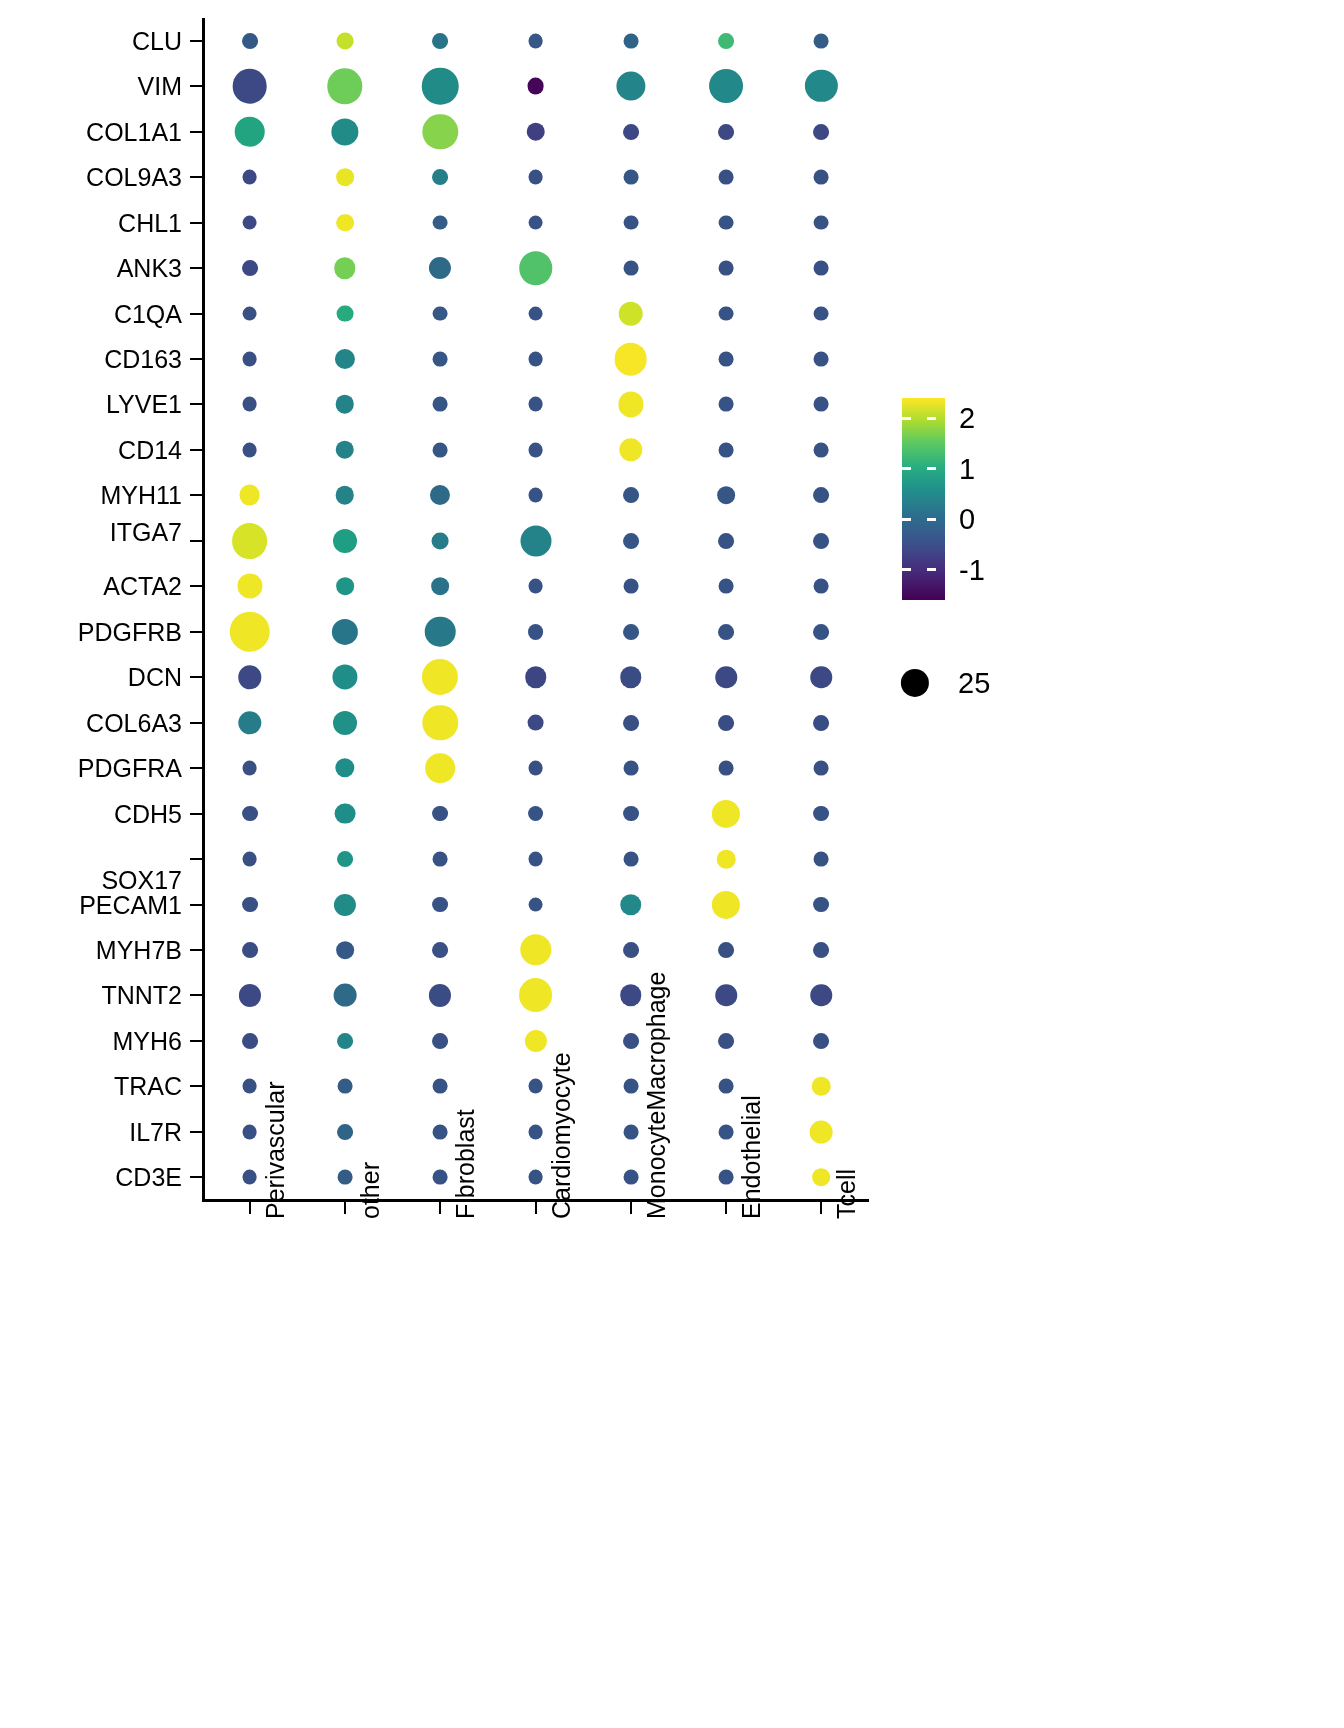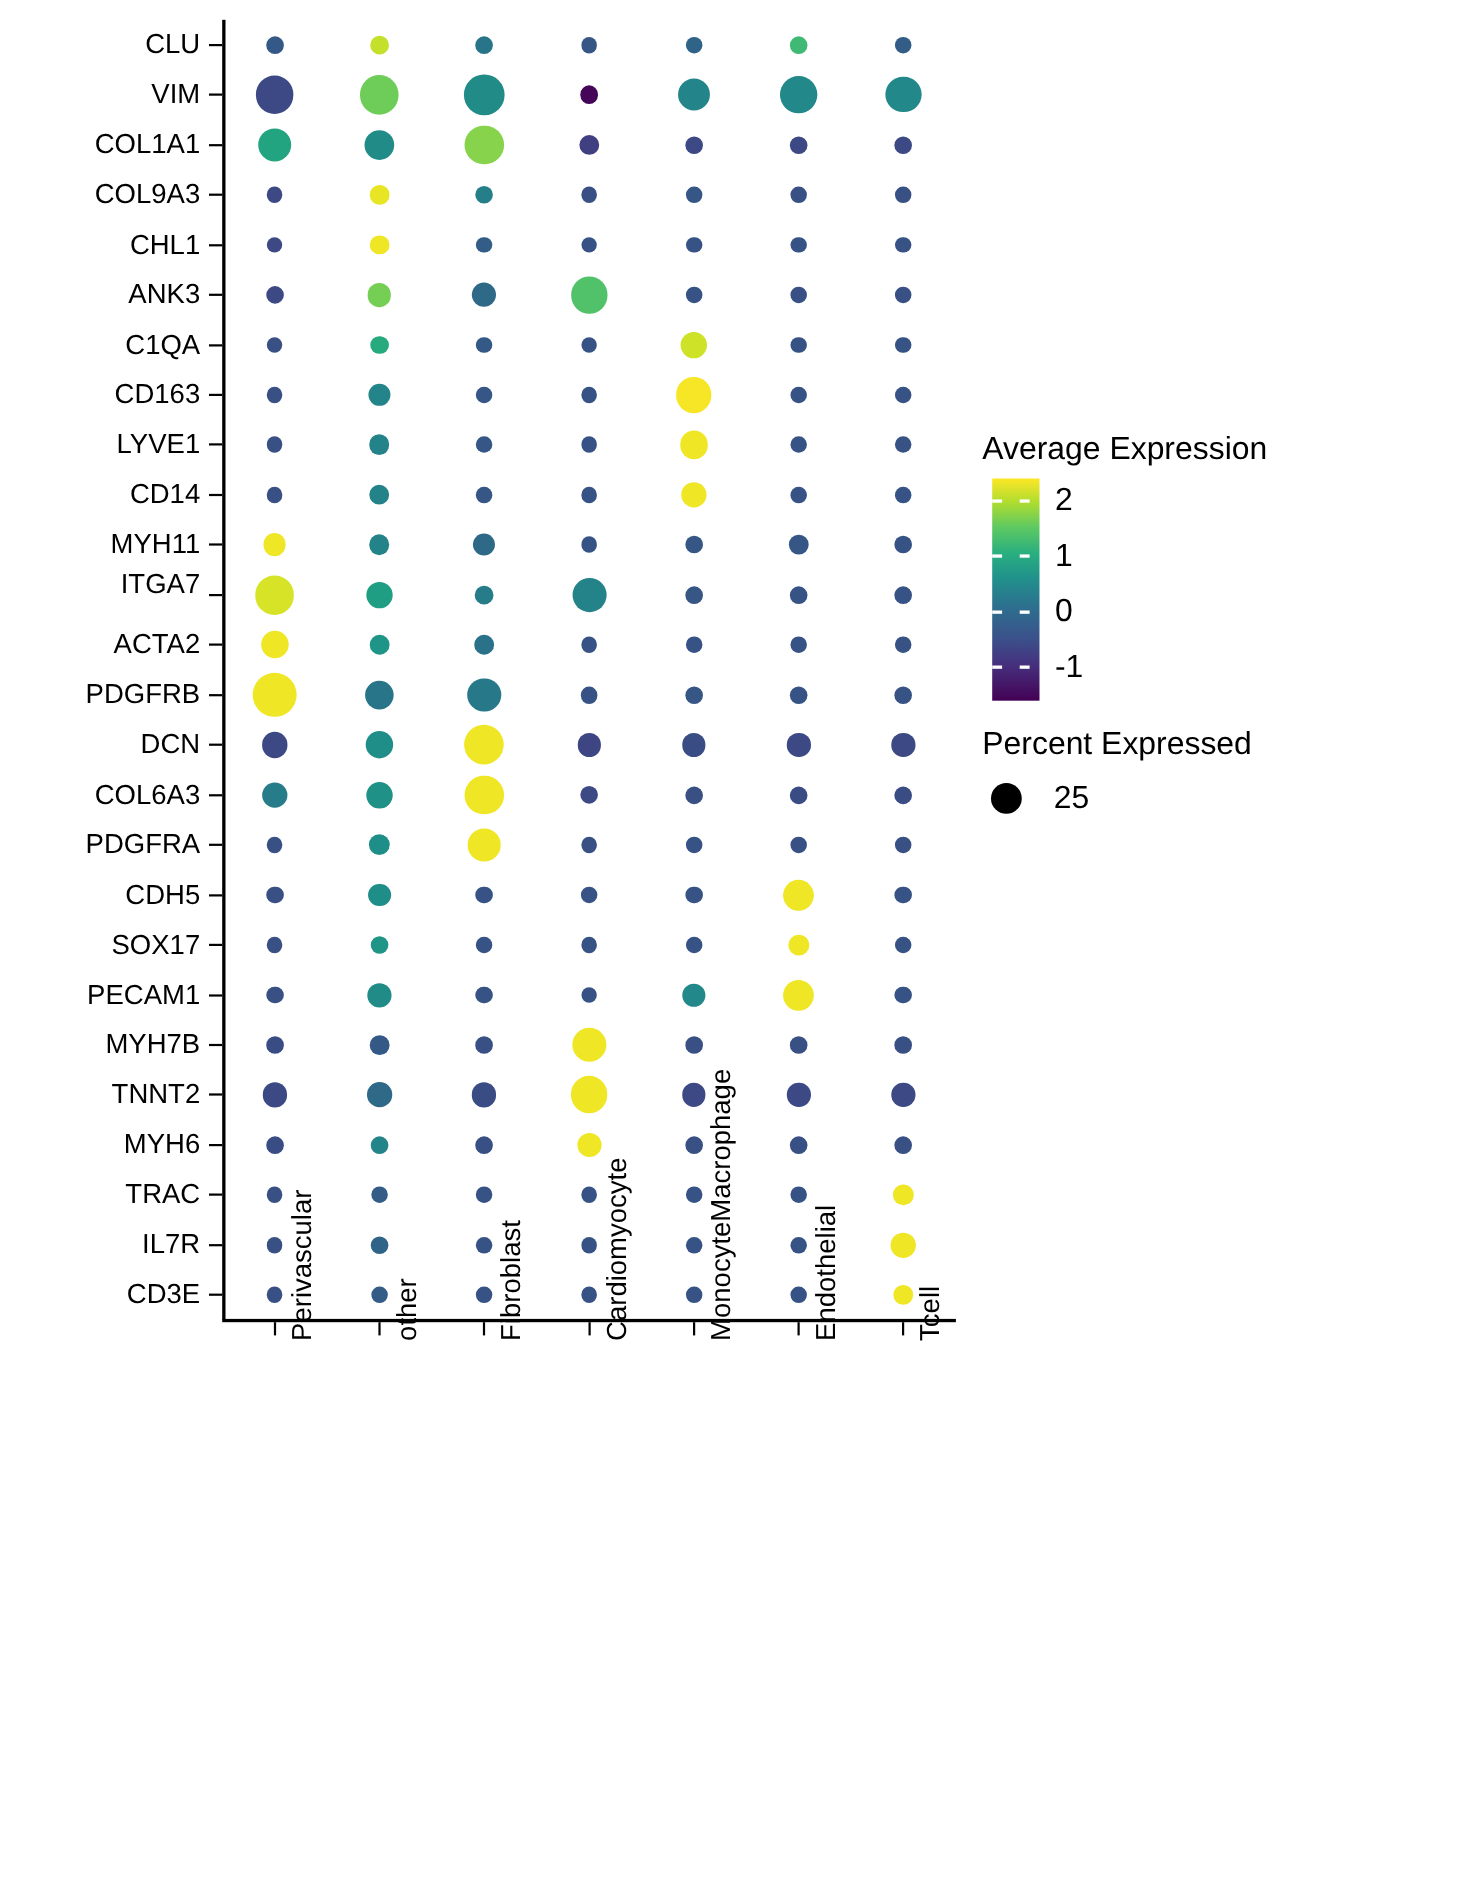--- a/index.html
+++ b/index.html
@@ -174,21 +174,21 @@
       <div class="ylabel-wrap" style="top: 631.731px;">PDGFRB</div>
       <div class="tick-y" style="top: 630.731px;"></div>
       <div class="ylabel-wrap" style="top: 677.192px;">DCN</div>
       <div class="tick-y" style="top: 676.192px;"></div>
       <div class="ylabel-wrap" style="top: 722.654px;">COL6A3</div>
       <div class="tick-y" style="top: 721.654px;"></div>
       <div class="ylabel-wrap" style="top: 768.115px;">PDGFRA</div>
       <div class="tick-y" style="top: 767.115px;"></div>
       <div class="ylabel-wrap" style="top: 813.577px;">CDH5</div>
       <div class="tick-y" style="top: 812.577px;"></div>
-      <div class="ylabel-wrap" style="top: 860px;">SOX17</div>
+      <div class="ylabel-wrap" style="top: 880px;">SOX17</div>
       <div class="tick-y" style="top: 858.038px;"></div>
       <div class="ylabel-wrap" style="top: 904.5px;">PECAM1</div>
       <div class="tick-y" style="top: 903.5px;"></div>
       <div class="ylabel-wrap" style="top: 949.962px;">MYH7B</div>
       <div class="tick-y" style="top: 948.962px;"></div>
       <div class="ylabel-wrap" style="top: 995.423px;">TNNT2</div>
       <div class="tick-y" style="top: 994.423px;"></div>
       <div class="ylabel-wrap" style="top: 1040.88px;">MYH6</div>
       <div class="tick-y" style="top: 1039.88px;"></div>
       <div class="ylabel-wrap" style="top: 1086.35px;">TRAC</div>
@@ -395,42 +395,40 @@
       <div class="dot" style="width: 14.8444px; height: 14.8444px; left: 47.6429px; top: 1159.27px; background: rgb(57, 80, 133);"></div>
       <div class="dot" style="width: 14.8444px; height: 14.8444px; left: 142.929px; top: 1159.27px; background: rgb(51, 92, 135);"></div>
       <div class="dot" style="width: 14.8444px; height: 14.8444px; left: 238.214px; top: 1159.27px; background: rgb(55, 83, 133);"></div>
       <div class="dot" style="width: 14.8444px; height: 14.8444px; left: 333.5px; top: 1159.27px; background: rgb(55, 83, 133);"></div>
       <div class="dot" style="width: 14.8444px; height: 14.8444px; left: 428.786px; top: 1159.27px; background: rgb(55, 83, 133);"></div>
       <div class="dot" style="width: 14.8444px; height: 14.8444px; left: 524.071px; top: 1159.27px; background: rgb(55, 83, 133);"></div>
       <div class="dot" style="width: 17.7171px; height: 17.7171px; left: 619.357px; top: 1159.27px; background: rgb(239, 230, 37);"></div>
     </div>
 
   <div class="legend">
-    <div class="legend-title">Average Expression</div>
     <div class="colorbar-block">
       <div class="colorbar"></div>
       <div id="colorbar-ticks">
           <div class="cb-tick-stub-l" style="top: 18.7px;"></div>
           <div class="cb-tick-stub-r" style="top: 18.7px; right: 387px;"></div>
           <div class="cb-label" style="top: 20.2px;">2</div>
           <div class="cb-tick-stub-l" style="top: 69.2px;"></div>
           <div class="cb-tick-stub-r" style="top: 69.2px; right: 387px;"></div>
           <div class="cb-label" style="top: 70.7px;">1</div>
           <div class="cb-tick-stub-l" style="top: 119.7px;"></div>
           <div class="cb-tick-stub-r" style="top: 119.7px; right: 387px;"></div>
           <div class="cb-label" style="top: 121.2px;">0</div>
           <div class="cb-tick-stub-l" style="top: 170.2px;"></div>
           <div class="cb-tick-stub-r" style="top: 170.2px; right: 387px;"></div>
           <div class="cb-label" style="top: 171.7px;">-1</div>
         </div>
     </div>
   </div>
 
   <div class="size-legend">
-    <div class="legend-title">Percent Expressed</div>
     <div id="size-legend-rows">
         <div class="size-row">
           <div class="size-dot" style="width: 28.2487px; height: 28.2487px;"></div>
           <div class="size-label">25</div>
         </div>
       </div>
   </div>
 
 </div>
 

